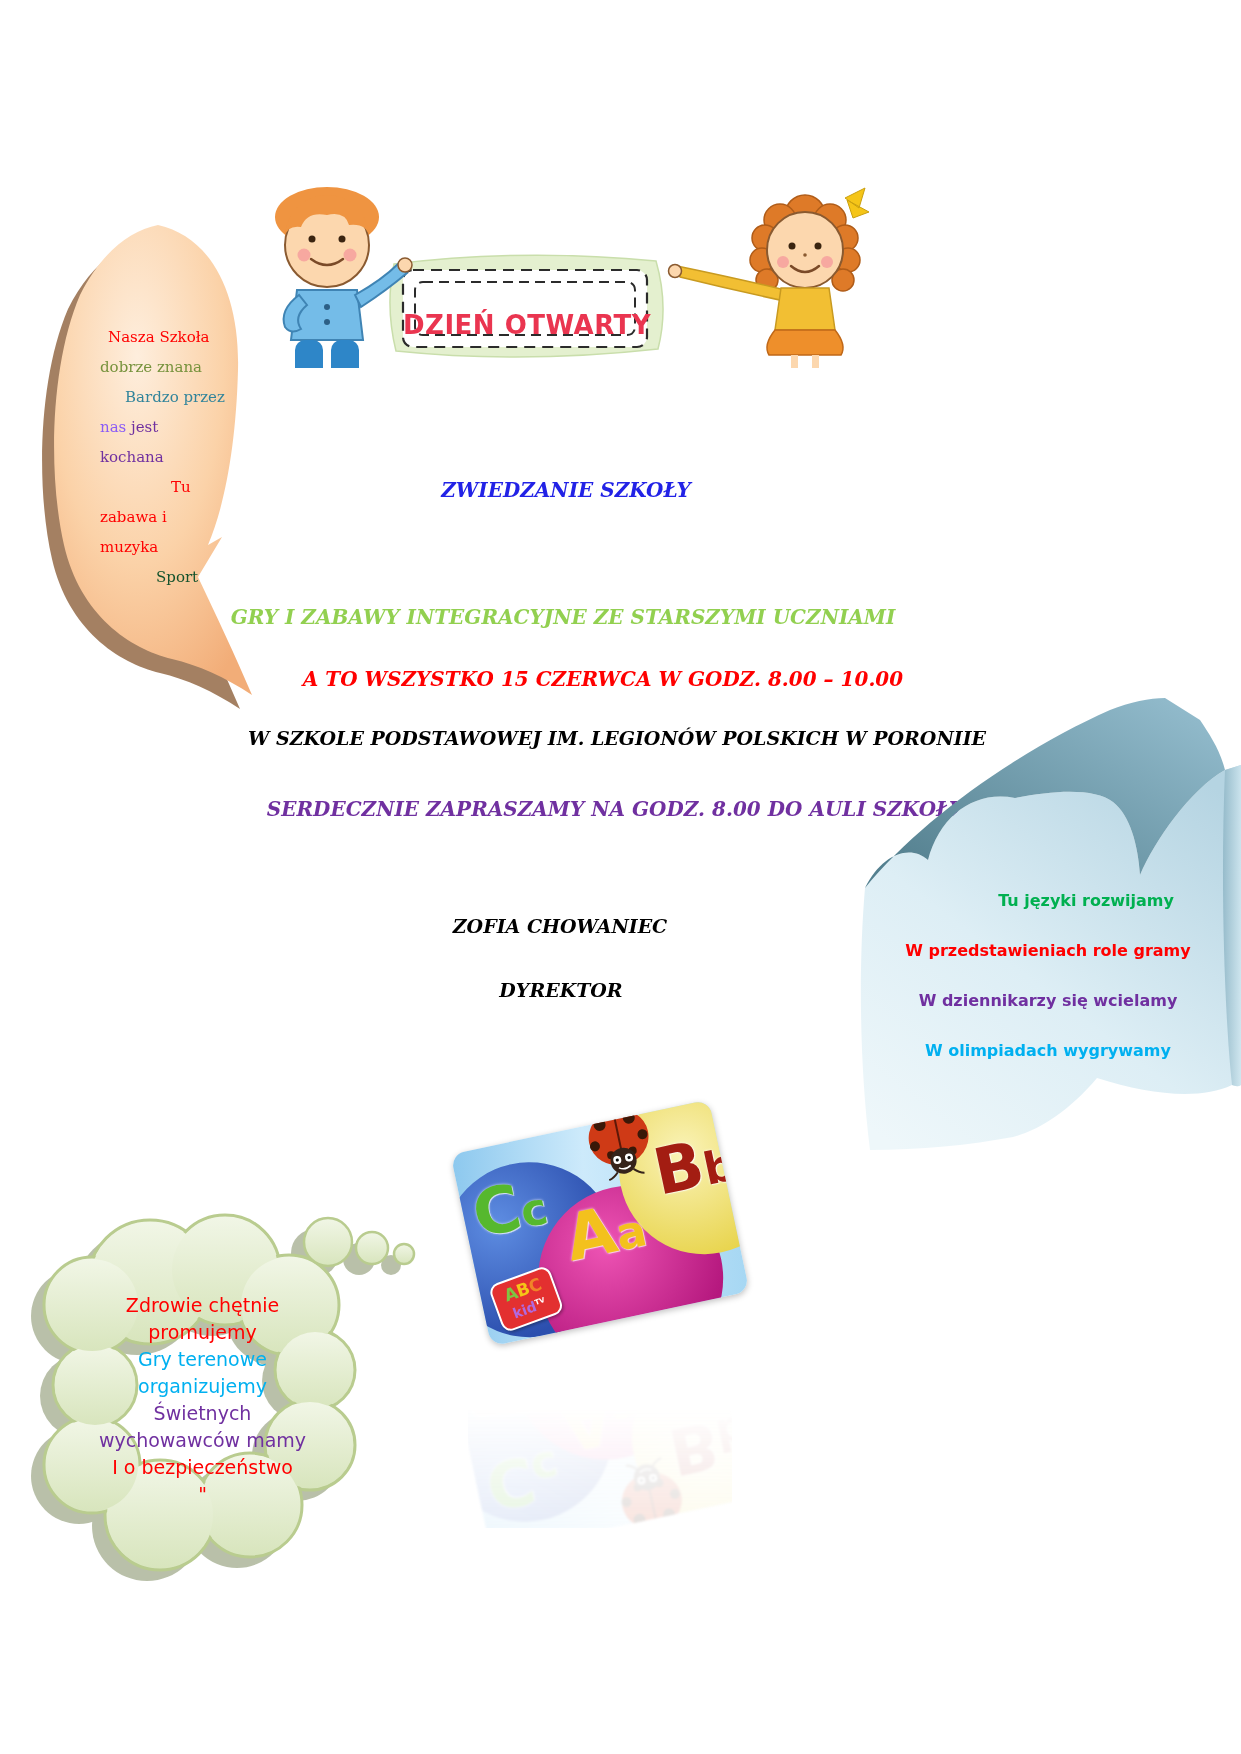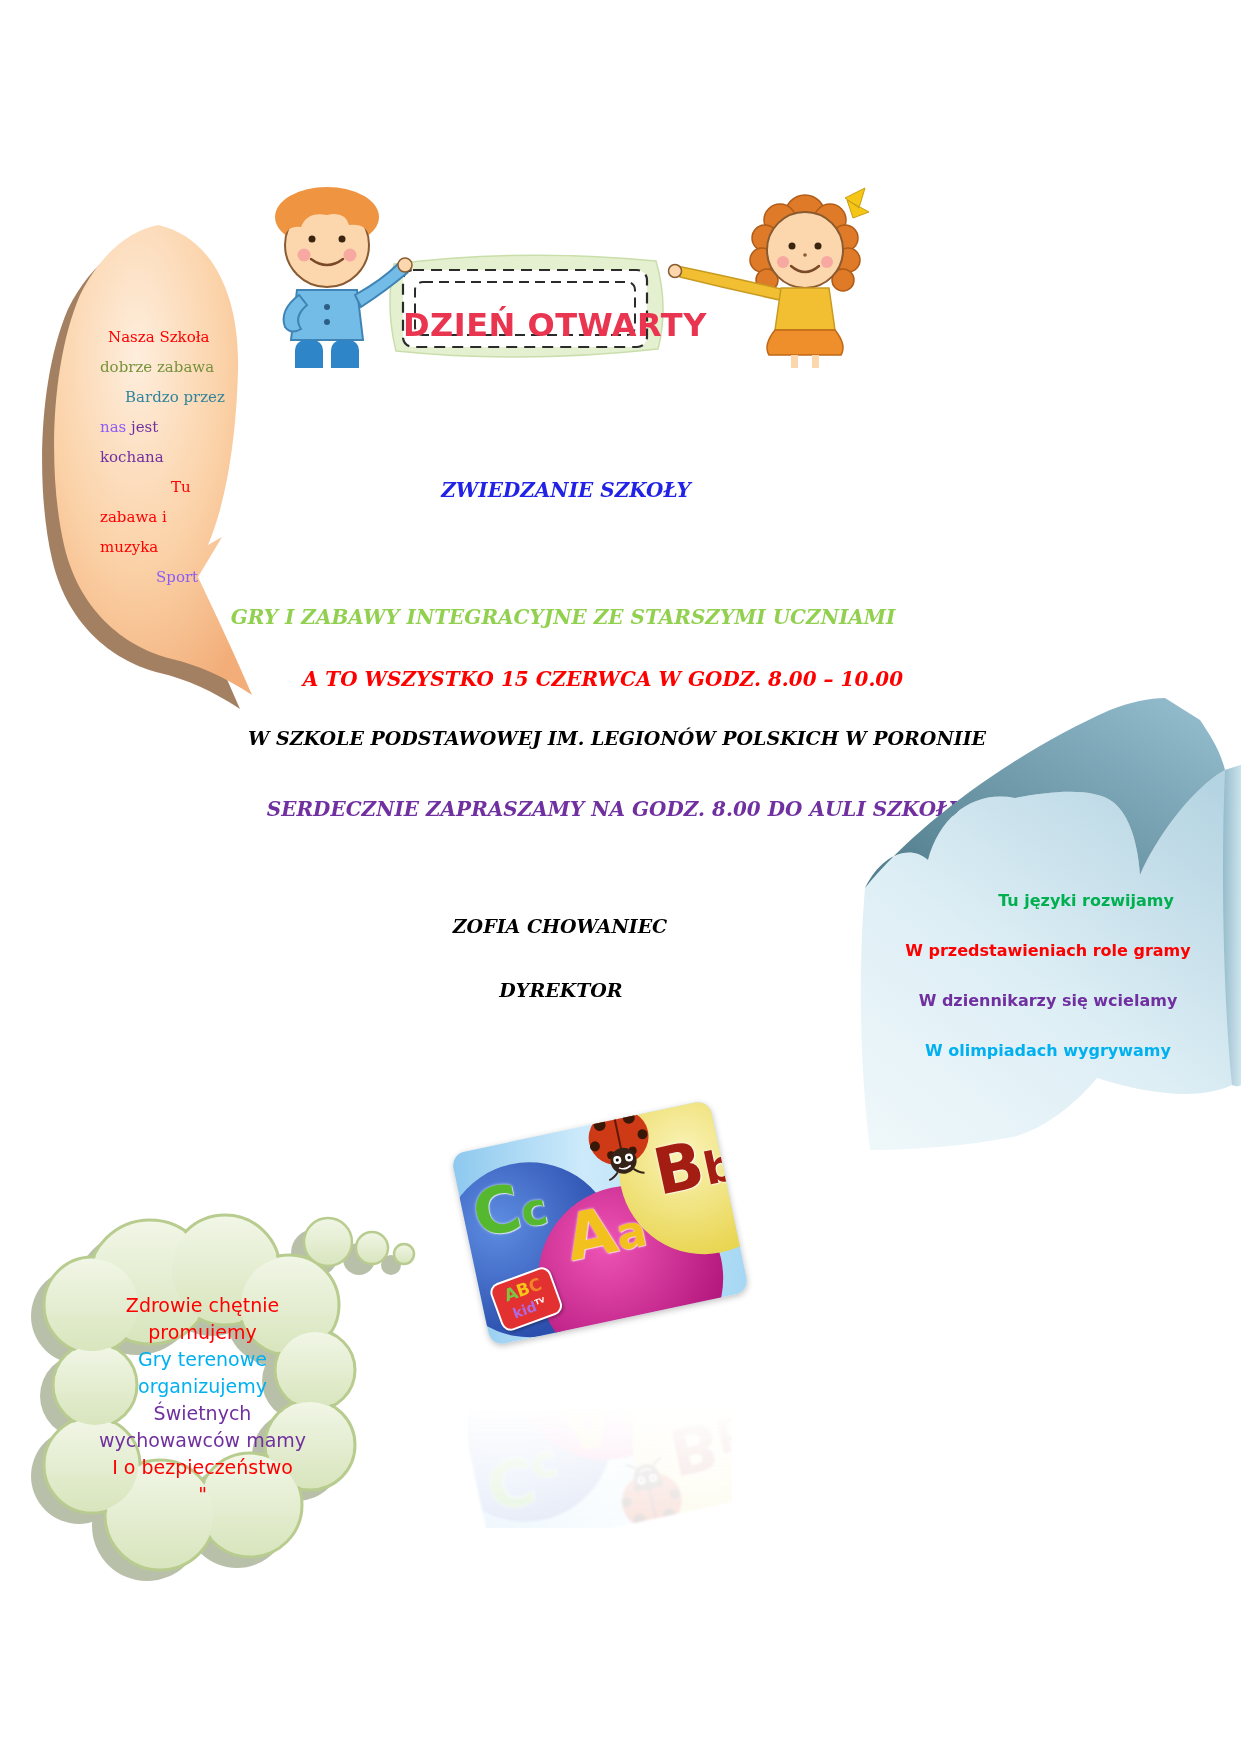--- a/index.html
+++ b/index.html
@@ -2,21 +2,21 @@
 <html><head>
 <meta charset="utf-8">
 <style>
   html,body{margin:0;padding:0;background:#888;}
   .page{position:relative;width:1241px;height:1754px;background:#ffffff;margin:0 auto;
         font-family:"DejaVu Sans",sans-serif;overflow:hidden;}
 
   
   .top-image{position:absolute;left:222px;top:148px;width:716px;height:220px;background:#fff;}
   .banner-title{position:absolute;left:403px;top:310px;width:220px;text-align:center;
-        font-family:"DejaVu Sans",sans-serif;font-weight:bold;font-size:32px;line-height:30px;
+        font-family:"DejaVu Sans",sans-serif;font-weight:bold;font-size:26px;line-height:30px;
         letter-spacing:.5px;white-space:nowrap;}
 
   
   .egg-svg{position:absolute;left:40px;top:215px;}
   .egg-text{position:absolute;left:100px;top:322px;width:170px;
         font-family:"DejaVu Serif",serif;font-size:15px;line-height:30px;white-space:nowrap;}
   .egg-text .ln{display:block;}
   .ind-a{padding-left:8px;} .ind-b{padding-left:25px;} .ind-c{padding-left:71px;} .ind-d{padding-left:56px;}
 
   
@@ -134,28 +134,28 @@
         <stop offset="0%" stop-color="#feeedd"></stop>
           <stop offset="55%" stop-color="#fbd2a8"></stop>
           <stop offset="100%" stop-color="#f2ad78"></stop>
       </radialGradient>
     </defs>
     <path transform="translate(-12,14)" fill="#9a7251" opacity="0.9" d="M118,10 C172,22 200,80 198,155 C196,230 185,290 168,330 L182,322 L158,362 C175,398 195,440 212,480 C185,462 158,450 132,444 C90,434 40,400 24,330 C8,260 10,150 40,80 C60,40 88,16 118,10 Z"></path>
     <path fill="url(#eggGrad)" d="M118,10 C172,22 200,80 198,155 C196,230 185,290 168,330 L182,322 L158,362 C175,398 195,440 212,480 C185,462 158,450 132,444 C90,434 40,400 24,330 C8,260 10,150 40,80 C60,40 88,16 118,10 Z"></path>
   </svg>
   <div class="egg-text">
     <span class="ln ind-a" style="color: rgb(255, 0, 0);">Nasza Szkoła</span>
-    <span class="ln" style="color: rgb(118, 146, 60);">dobrze zabawa</span>
+    <span class="ln" style="color: rgb(118, 146, 60);">dobrze znana</span>
     <span class="ln ind-b" style="color: rgb(49, 132, 155);">Bardzo przez</span>
     <span class="ln"><span style="color: #8b5cf6;">nas </span><span style="color: rgb(112, 48, 160);">jest</span></span>
     <span class="ln" style="color: rgb(112, 48, 160);">kochana</span>
     <span class="ln ind-c" style="color: rgb(255, 0, 0);">Tu</span>
     <span class="ln" style="color: rgb(255, 0, 0);">zabawa i</span>
     <span class="ln" style="color: rgb(255, 0, 0);">muzyka</span>
-    <span class="ln ind-d" style="color: #8b5cf6;">Sport</span>
+    <span class="ln ind-d" style="color: #14532d;">Sport</span>
   </div>
 
   <div class="ann" style="left: 166px; top: 478px; color: rgb(34, 34, 230);">ZWIEDZANIE SZKOŁY</div>
   <div class="ann" style="left: 163px; top: 605px; color: rgb(146, 208, 80);">GRY I ZABAWY INTEGRACYJNE ZE STARSZYMI UCZNIAMI</div>
   <div class="ann" style="left: 203px; top: 667px; color: rgb(255, 0, 0);">A TO WSZYSTKO 15 CZERWCA W GODZ. 8.00 – 10.00</div>
   <div class="ann small" style="left: 217px; top: 727px; color: rgb(0, 0, 0);">W SZKOLE PODSTAWOWEJ IM. LEGIONÓW POLSKICH W PORONIIE</div>
   <div class="ann" style="left: 215px; top: 797px; color: rgb(112, 48, 160);">SERDECZNIE ZAPRASZAMY NA GODZ. 8.00 DO AULI SZKOŁY</div>
   <div class="ann small" style="left: 160px; top: 915px; color: rgb(0, 0, 0);">ZOFIA CHOWANIEC</div>
   <div class="ann small" style="left: 161px; top: 979px; color: rgb(0, 0, 0);">DYREKTOR</div>
 

